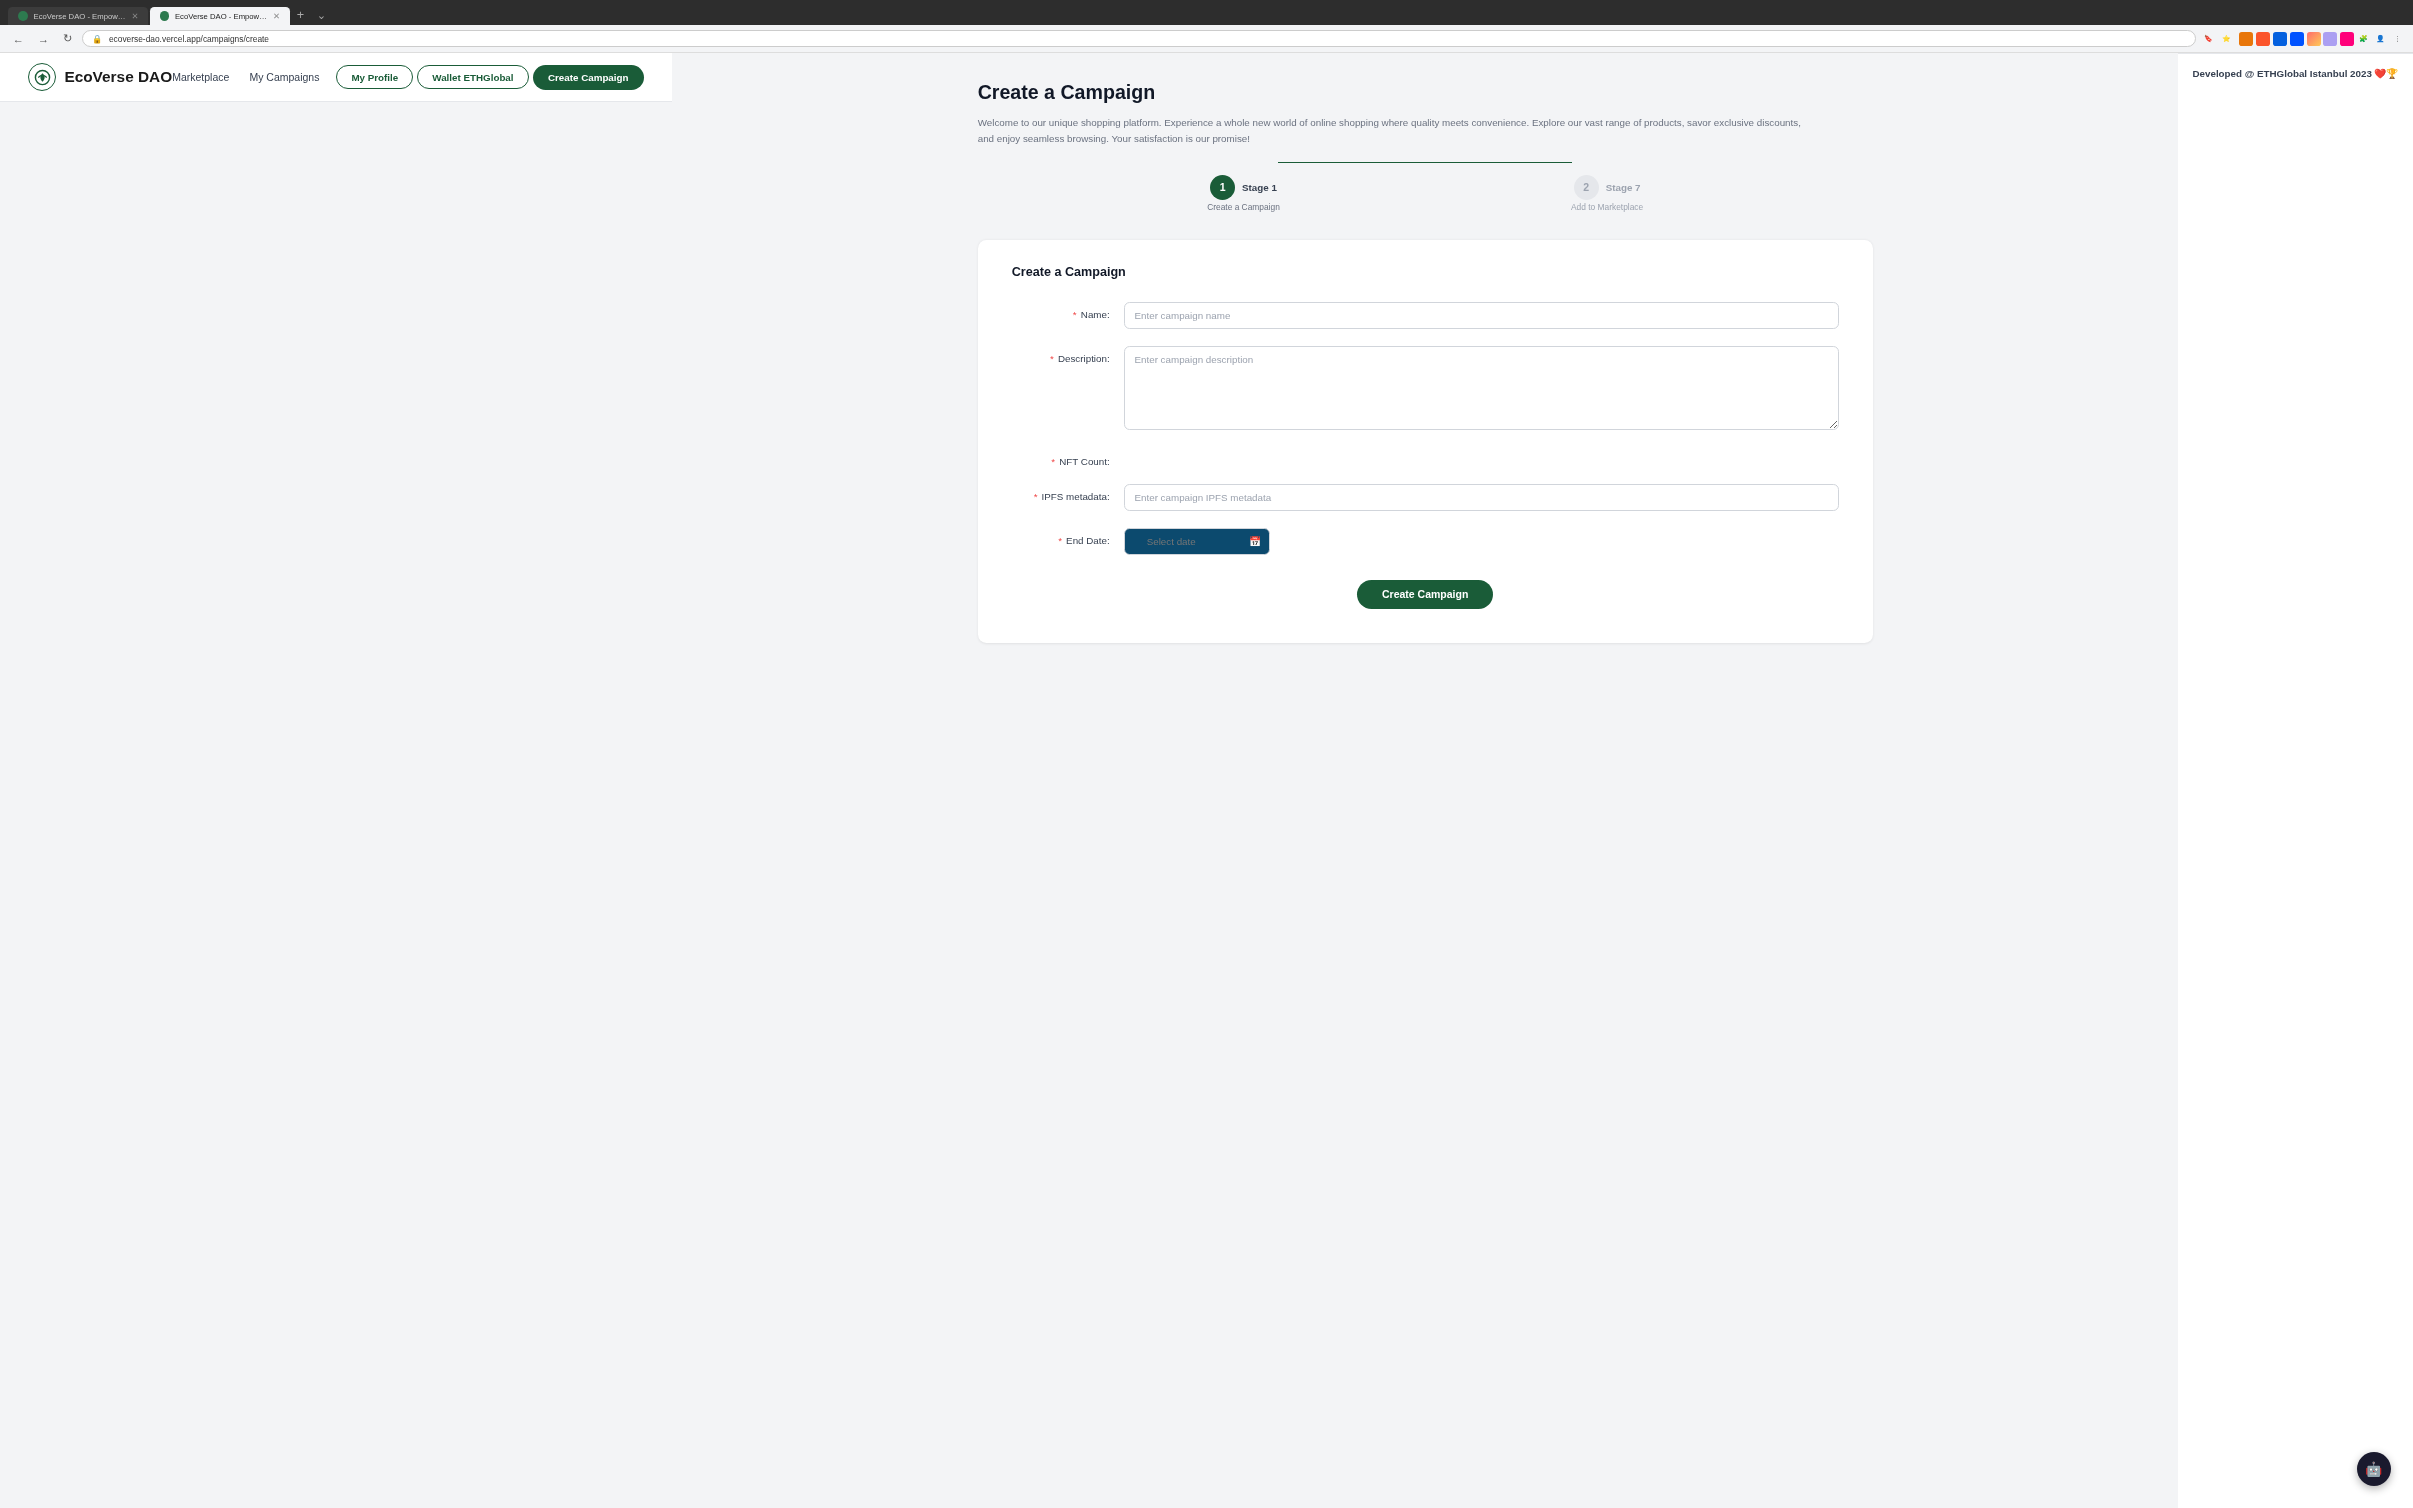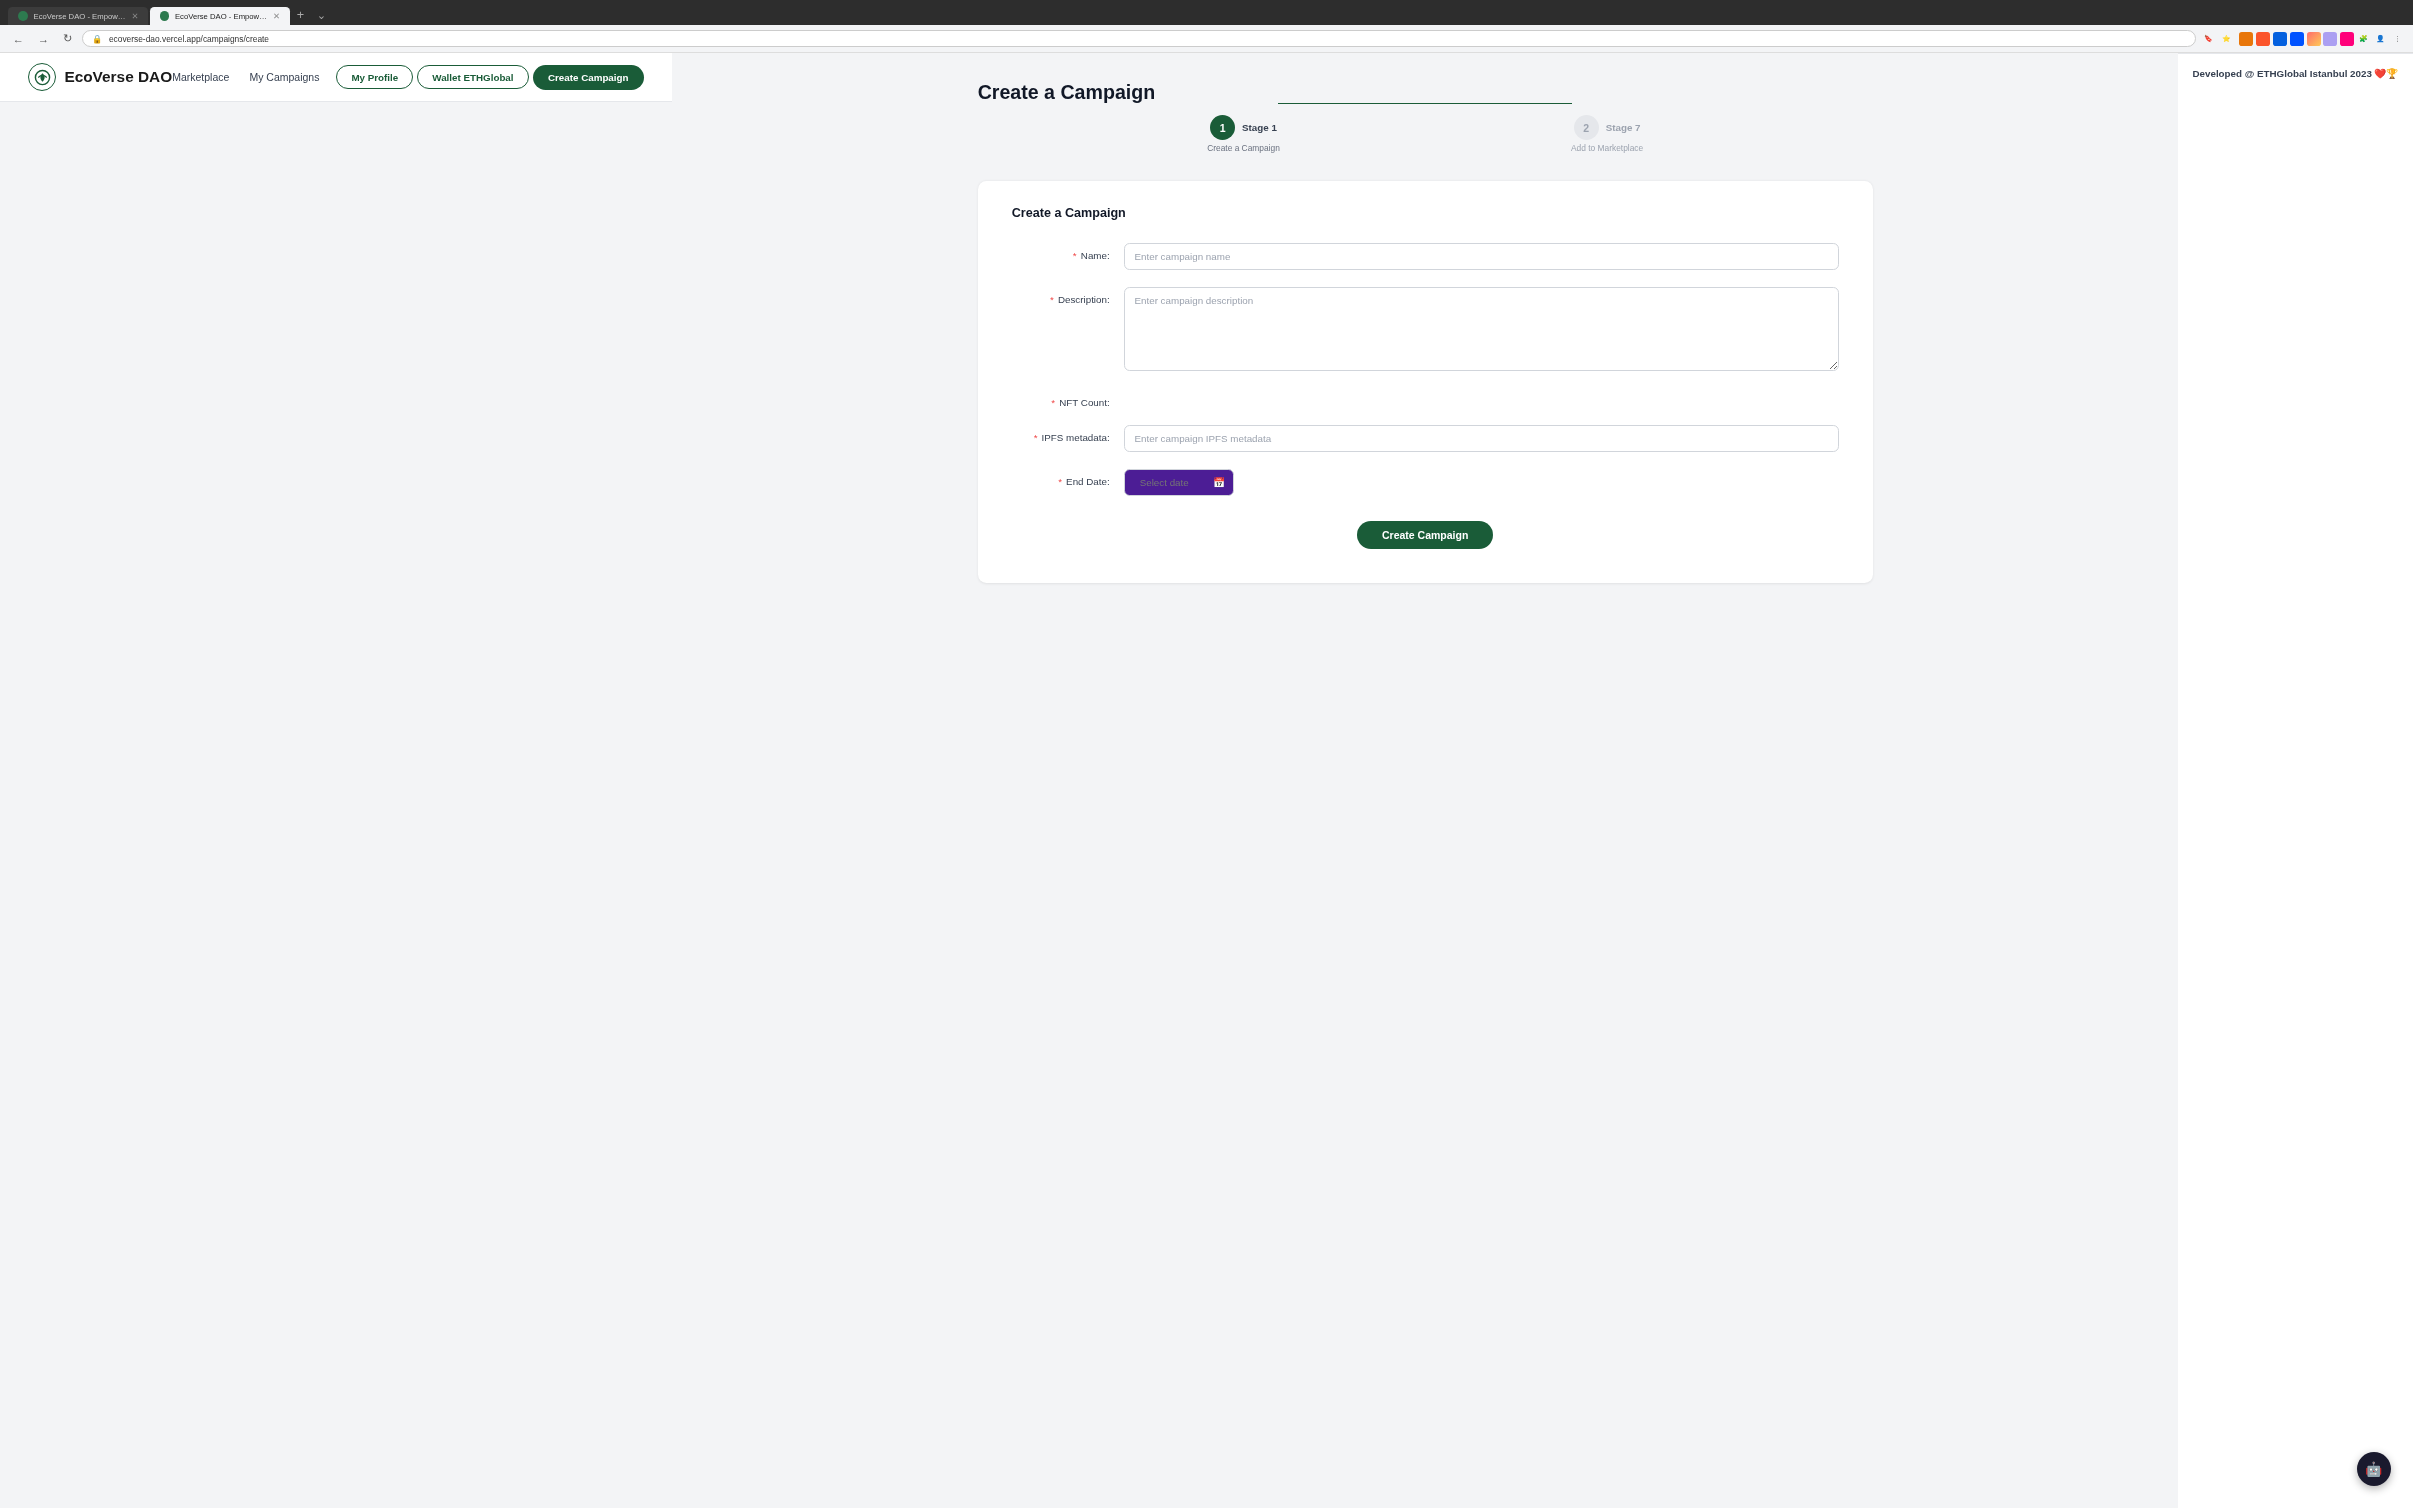--- a/index.html
+++ b/index.html
@@ -65,21 +65,21 @@
     .form-label { width: 112px; font-size: 9.8px; color: #374151; padding-top: 7px; text-align: right; padding-right: 14px; flex-shrink: 0; }
     .form-label .required { color: #ef4444; margin-right: 1.4px; }
     .form-control { flex: 1; }
     .form-input { width: 100%; padding: 7px 9.8px; border: 0.7px solid #d1d5db; border-radius: 5.6px; font-size: 9.8px; color: #374151; background: white; outline: none; }
     .form-input::placeholder { color: #9ca3af; }
     .form-textarea { width: 100%; padding: 7px 9.8px; border: 0.7px solid #d1d5db; border-radius: 5.6px; font-size: 9.8px; color: #374151; background: white; outline: none; resize: vertical; min-height: 84px; font-family: inherit; }
     .form-textarea::placeholder { color: #9ca3af; }
     .form-input-small { width: 84px; padding: 7px 9.8px; border: 0.7px solid #d1d5db; border-radius: 5.6px; font-size: 9.8px; color: #374151; background: white; outline: none; }
     .form-input-small::placeholder { color: #9ca3af; }
     .date-input-wrapper { position: relative; display: inline-flex; align-items: center; }
-    .date-input { padding: 7px 28px 7px 15px; border: 0.7px solid #d1d5db; border-radius: 5.6px; font-size: 9.8px; color: #9ca3af; background: #4c1d95; outline: none; width: 110px; cursor: pointer; }
+    .date-input { padding: 7px 28px 7px 22px; border: 0.7px solid #d1d5db; border-radius: 5.6px; font-size: 9.8px; color: #9ca3af; background: #0c4a6e; outline: none; width: 146px; cursor: pointer; }
     .date-icon { position: absolute; right: 8.4px; color: #9ca3af; font-size: 9.8px; pointer-events: none; }
     .form-actions { display: flex; justify-content: center; margin-top: 25px; }
     .btn-submit { background: #1a5c38; color: white; padding: 8.4px 25px; border-radius: 17px; font-size: 10.5px; font-weight: 600; border: none; cursor: pointer; }
 
     
     .chat-widget { position: fixed; bottom: 22.4px; right: 22.4px; width: 34px; height: 34px; background: #1a1a2e; border-radius: 50%; display: flex; align-items: center; justify-content: center; cursor: pointer; box-shadow: 0 2.8px 8.4px rgba(0,0,0,0.3); z-index: 1000; }
     .chat-widget-icon { font-size: 14px; }
 
     
     .footer { background: white; border-top: 0.7px solid #e5e7eb; padding: 14px; text-align: center; }
@@ -150,20 +150,21 @@
     </nav>
     <div class="navbar-actions">
       <button class="btn-my-profile">My Profile</button>
       <button class="btn-wallet">Wallet ETHGlobal</button>
       <button class="btn-create">Create Campaign</button>
     </div>
   </nav>
 
   <div class="main-content">
     <h1 class="page-title">Create a Campaign</h1>
+    <p class="page-description">Welcome to our unique shopping platform. Experience a whole new world of online shopping where quality meets convenience. Explore our vast range of products, savor exclusive discounts, and enjoy seamless browsing. Your satisfaction is our promise!</p>
 
     <div class="steps-container">
       <div class="step">
         <div class="step-header">
           <div class="step-circle active">1</div>
           <span class="step-label">Stage 1</span>
         </div>
         <div class="step-sublabel">Create a Campaign</div>
       </div>
 

